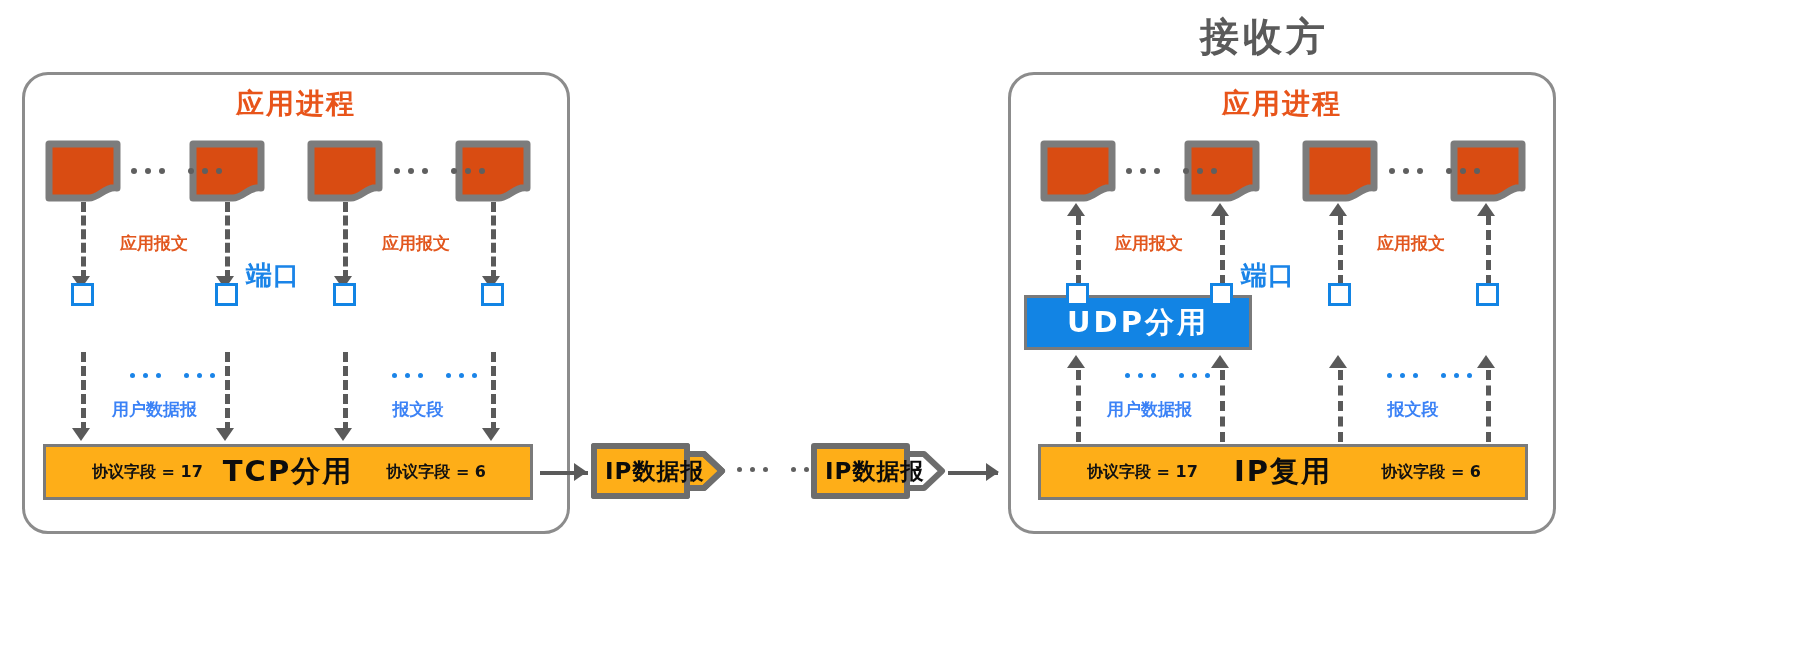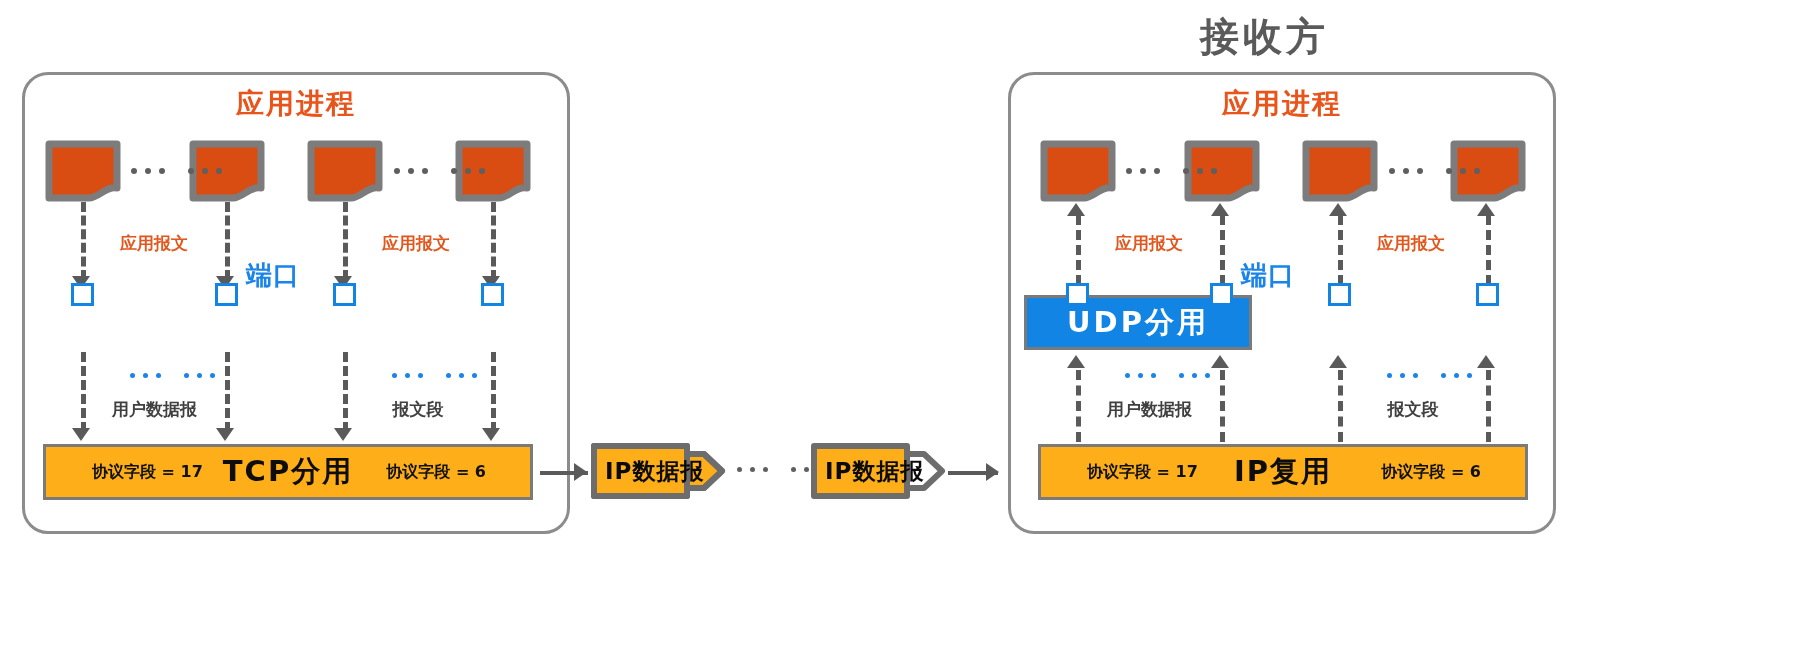--- a/index.html
+++ b/index.html
@@ -92,21 +92,21 @@
 
   
   .conn-label {
     position: absolute;
     font-size: 17px;
     font-weight: bold;
     white-space: nowrap;
     text-align: center;
   }
   .conn-label.orange { color: #e2571e; }
-  .conn-label.blue   { color: #404040; }
+  .conn-label.blue   { color: #3b82f6; }
 
   .port-label {
     position: absolute;
     font-size: 26px;
     font-weight: bold;
     color: #1a84e8;
     letter-spacing: 1px;
     white-space: nowrap;
   }
 

